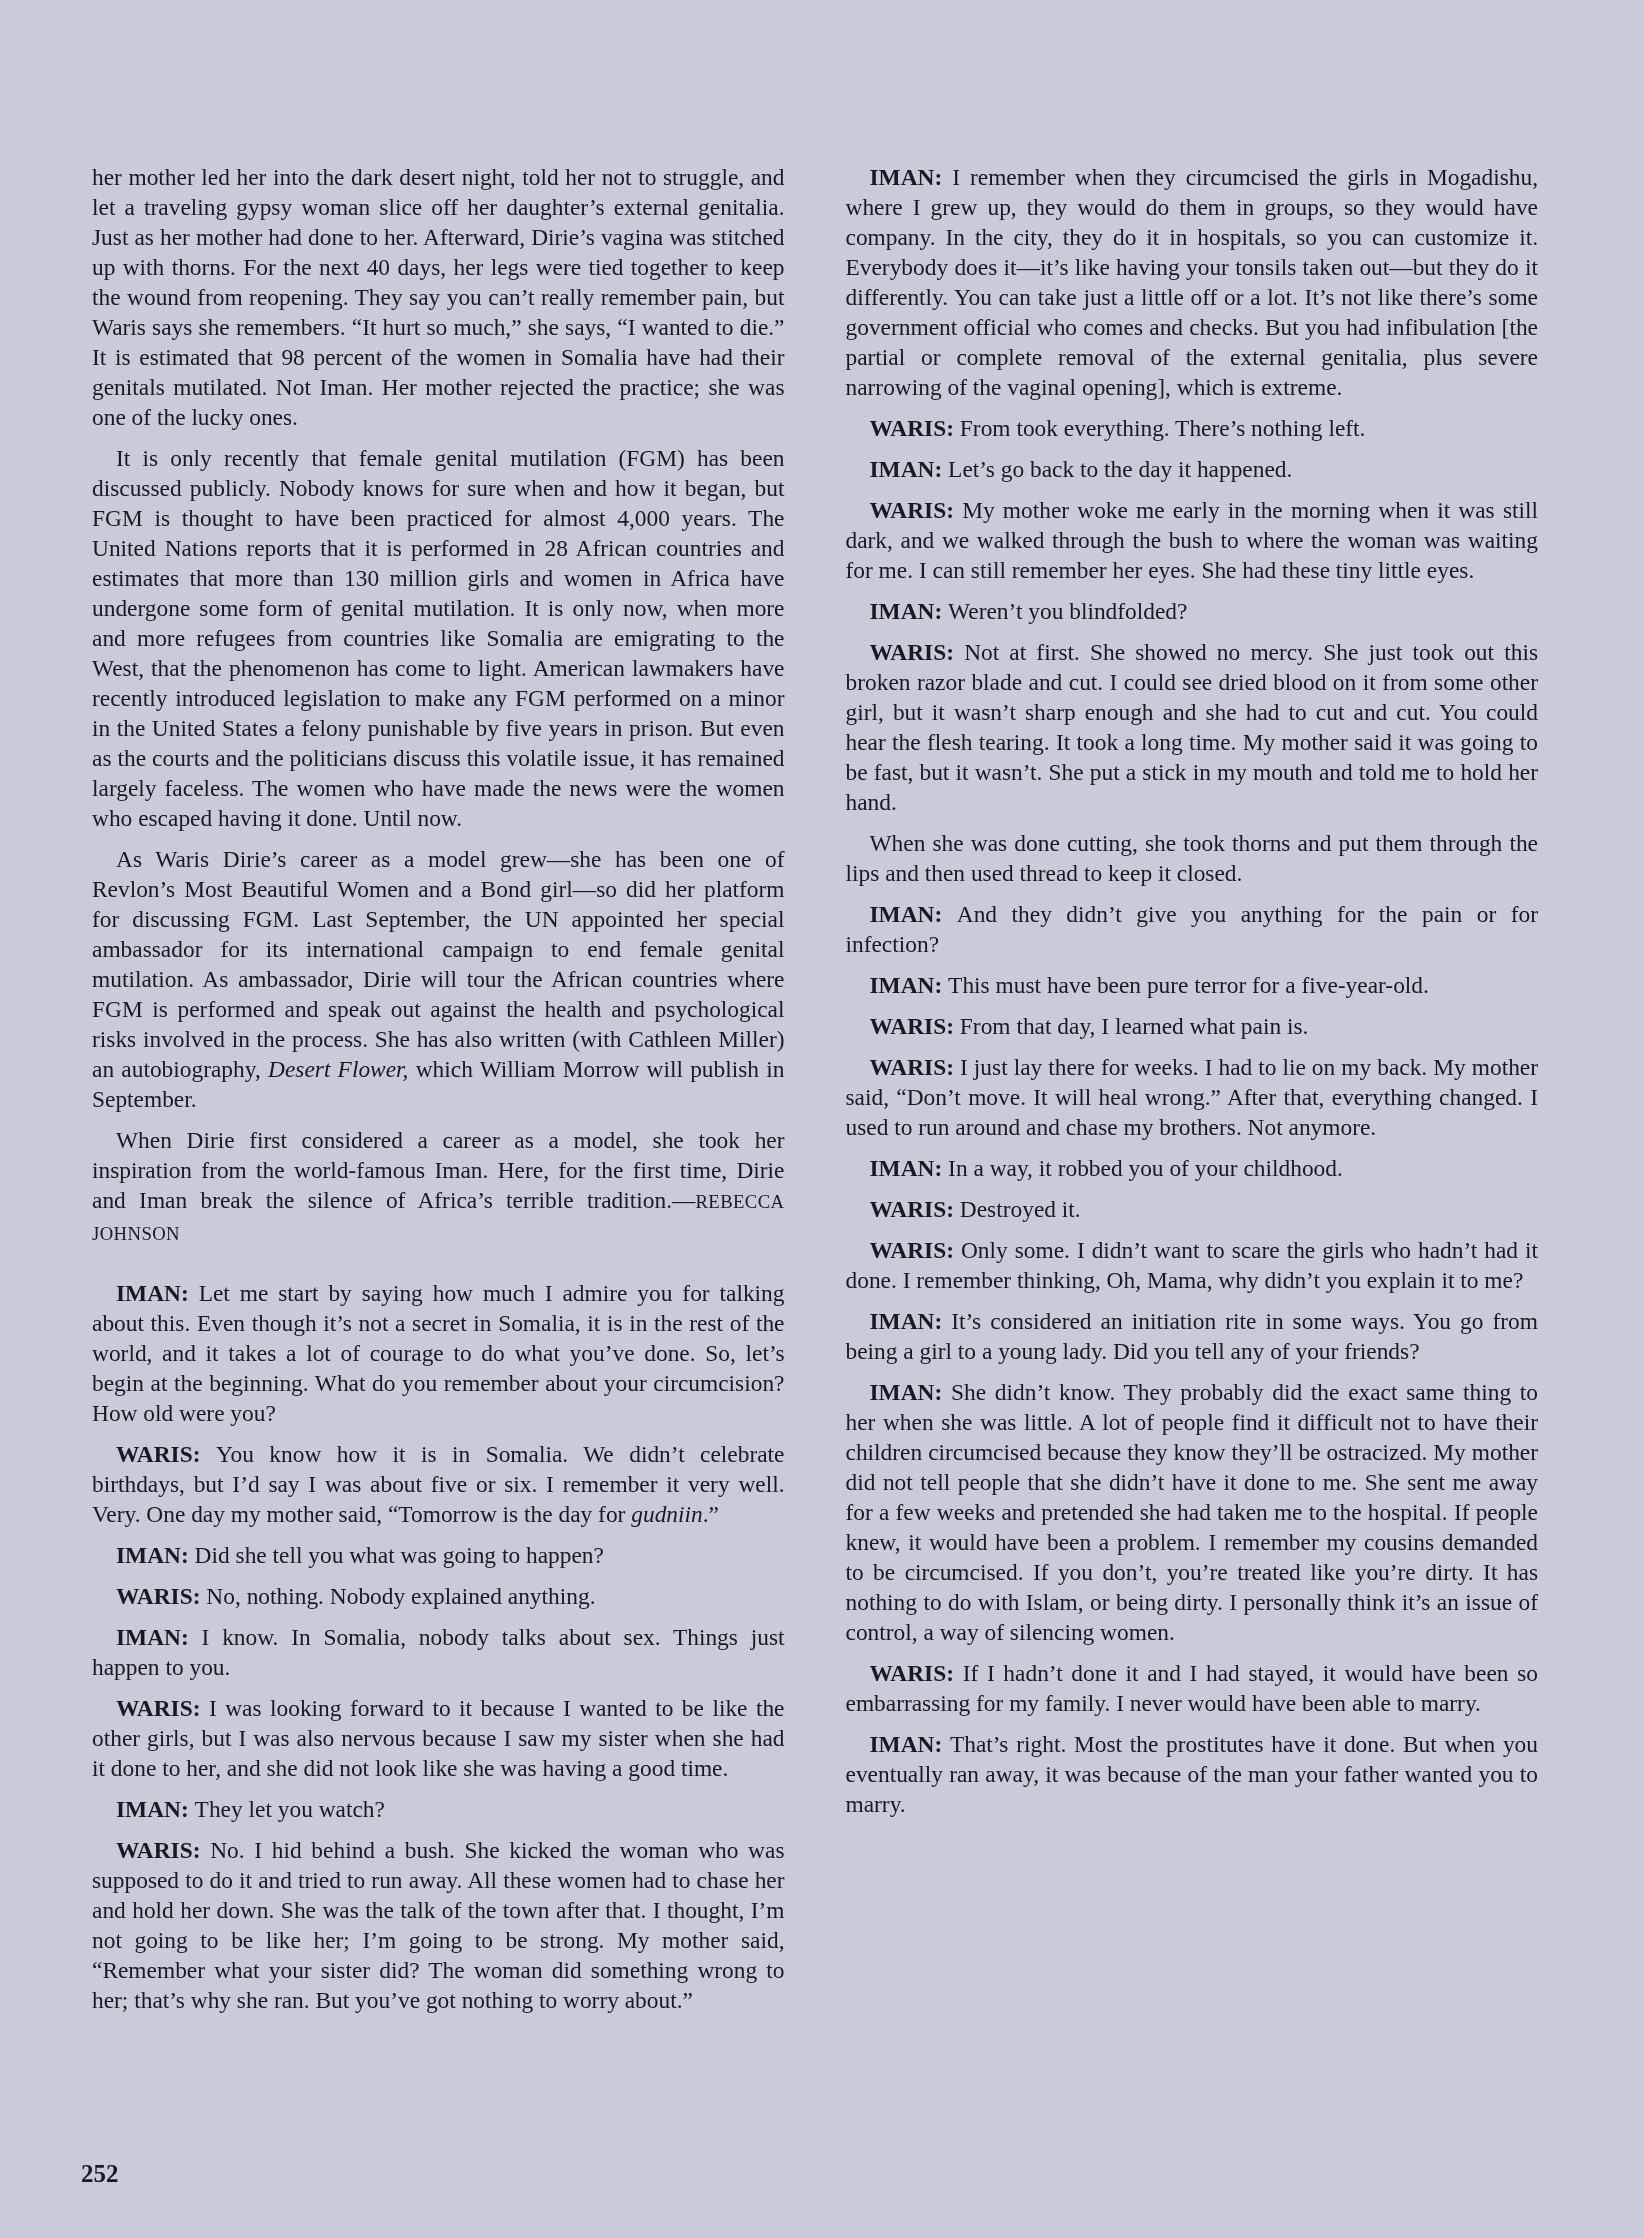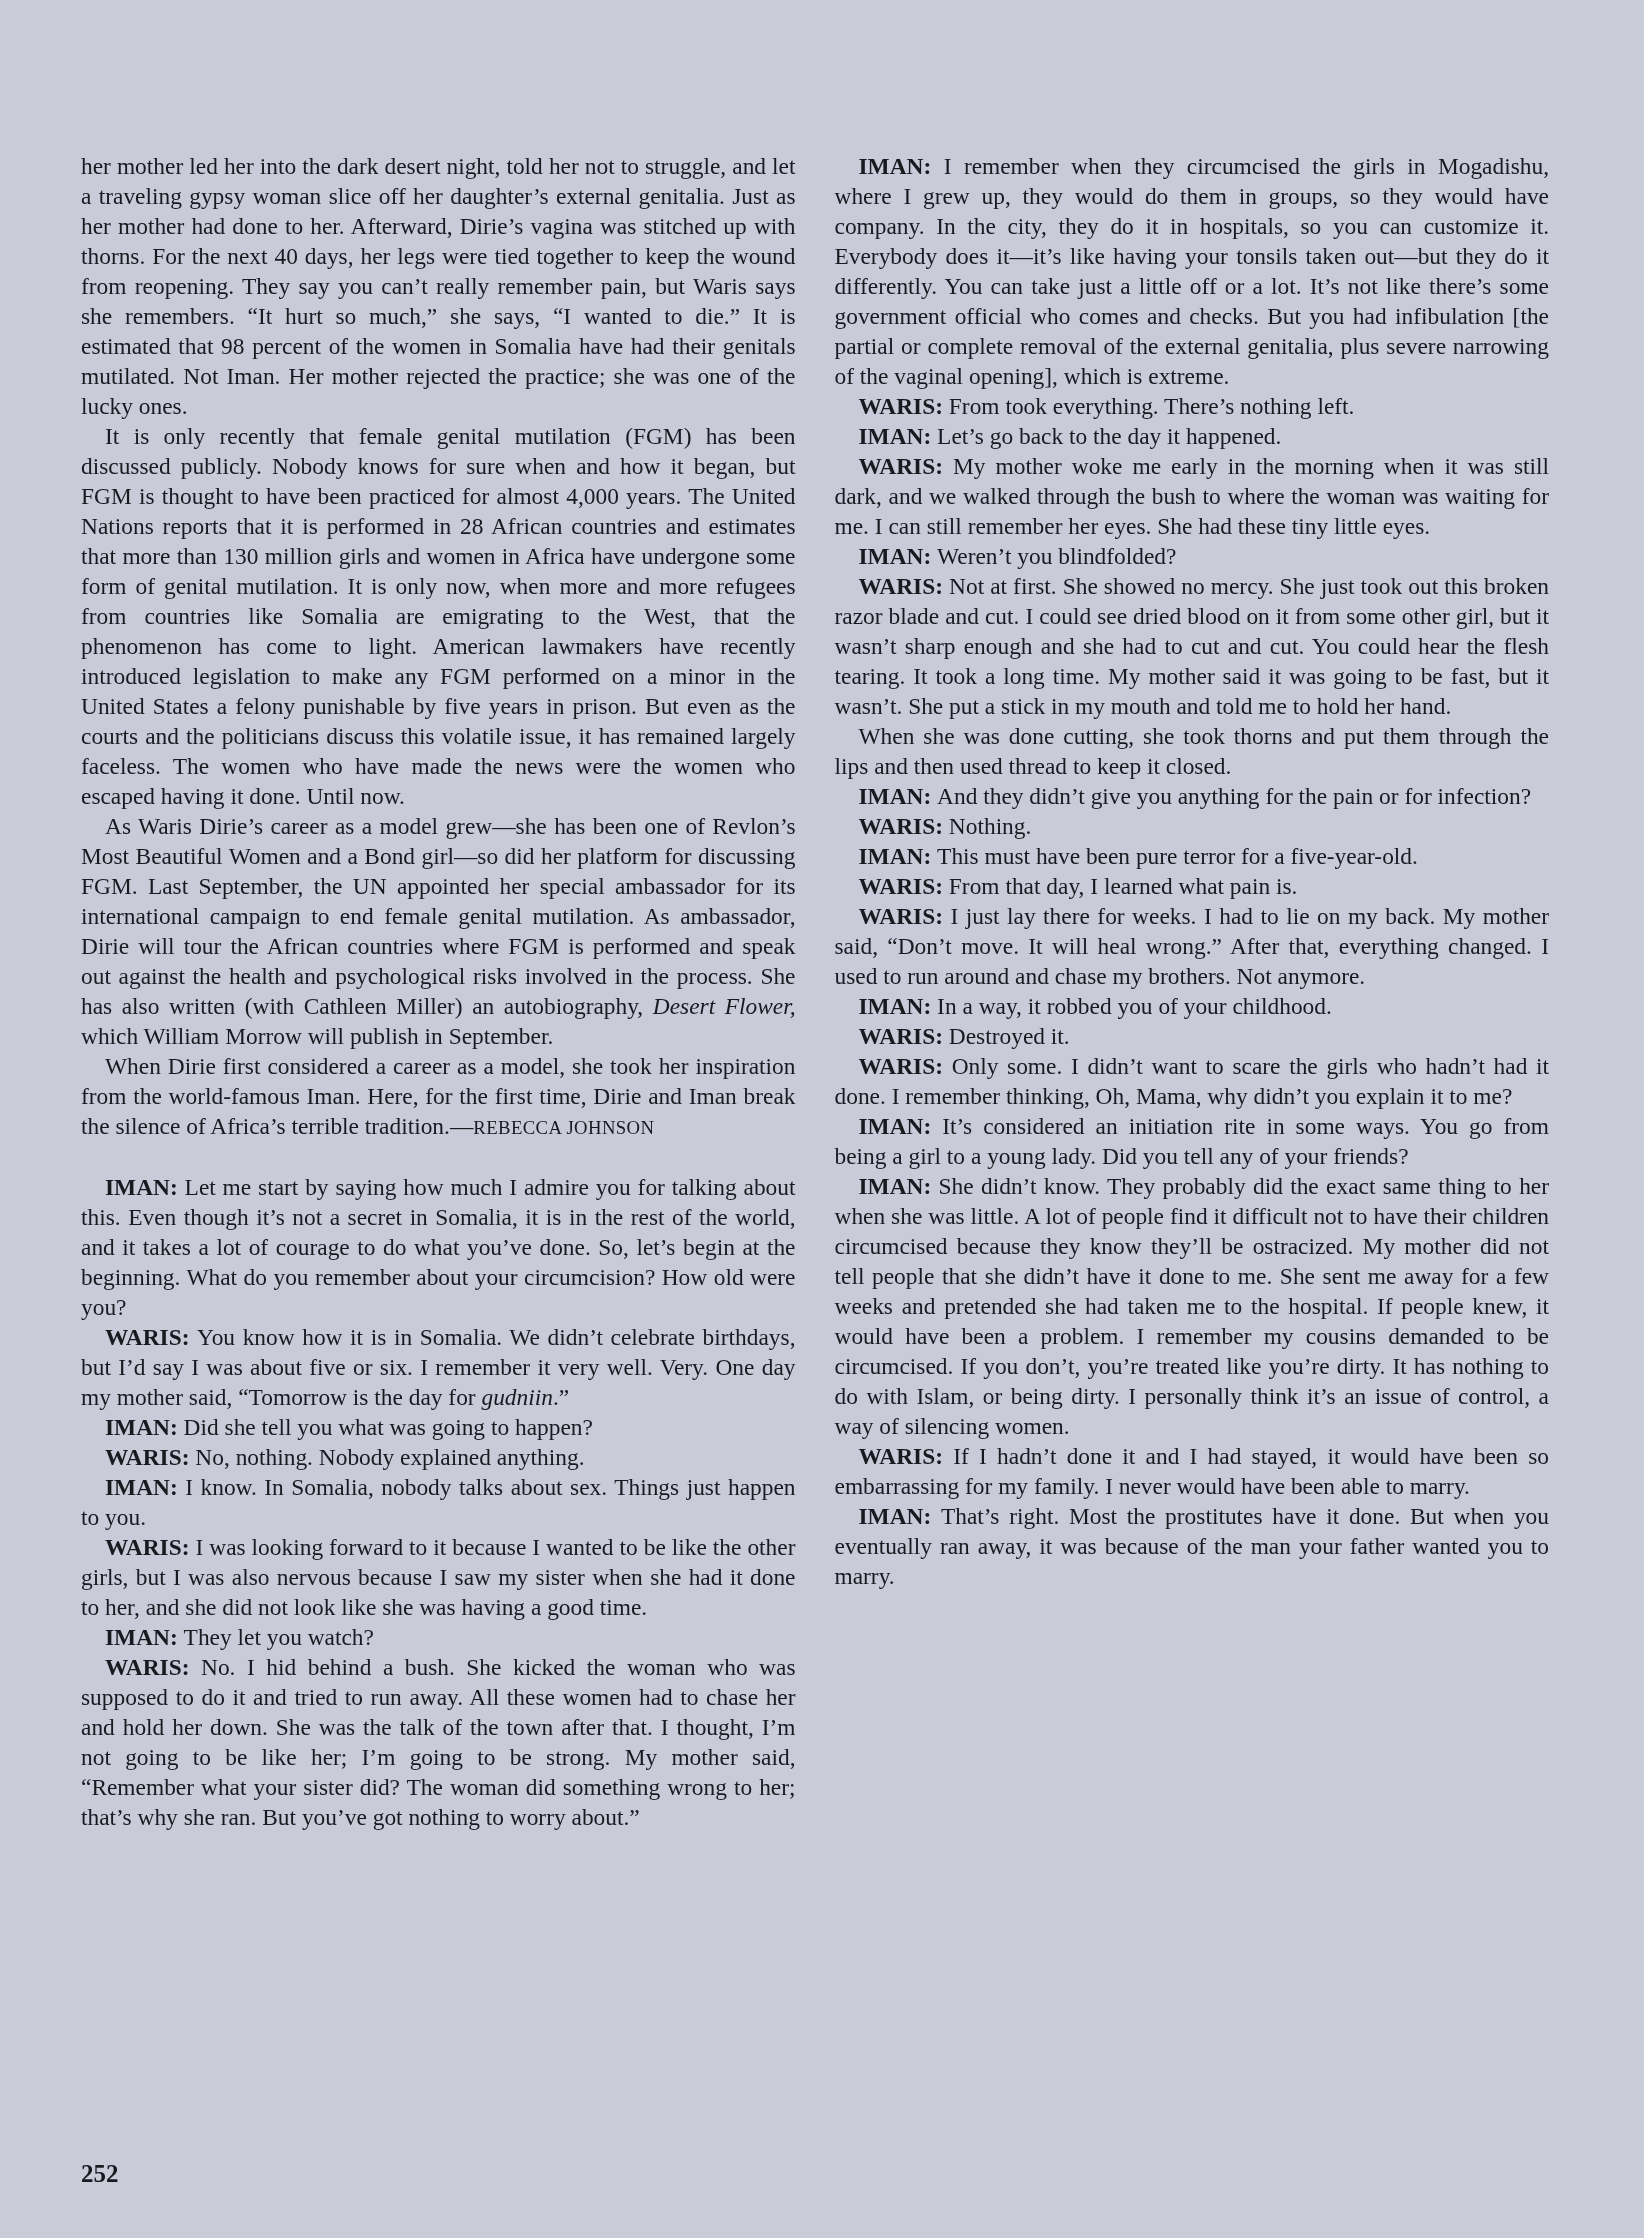--- a/index.html
+++ b/index.html
@@ -17,21 +17,21 @@
     gap: 39px;
     padding: 151px 95px 0 81px;
     box-sizing: border-box;
   }
   .col {
     flex: 1;
     text-align: justify;
     font-size: 23.4px;
     line-height: 30px;
   }
-  .col p { margin: 0; }
+  .col p { margin: 11px; }
   p.indent { text-indent: 24px; }
   p.gap { margin-top: 29px; }
   .speaker { font-weight: bold; }
   .it { font-style: italic; }
   .sc { font-size: 0.80em; letter-spacing: 0.4px; }
   .page-number {
     position: absolute;
     left: 81px;
     bottom: 51px;
     font-weight: bold;
@@ -59,21 +59,20 @@
       </div>
     <div class="col">
         <p class="indent"><b class="speaker">IMAN: </b><span>I remember when they circumcised the girls in Mogadishu, where I grew up, they would do them in groups, so they would have company. In the city, they do it in hospitals, so you can customize it. Everybody does it—it’s like having your tonsils taken out—but they do it differently. You can take just a little off or a lot. It’s not like there’s some government official who comes and checks. But you had infibulation [the partial or complete removal of the external genitalia, plus severe narrowing of the vaginal opening], which is extreme.</span></p>
         <p class="indent"><b class="speaker">WARIS: </b><span>From took everything. There’s nothing left.</span></p>
         <p class="indent"><b class="speaker">IMAN: </b><span>Let’s go back to the day it happened.</span></p>
         <p class="indent"><b class="speaker">WARIS: </b><span>My mother woke me early in the morning when it was still dark, and we walked through the bush to where the woman was waiting for me. I can still remember her eyes. She had these tiny little eyes.</span></p>
         <p class="indent"><b class="speaker">IMAN: </b><span>Weren’t you blindfolded?</span></p>
         <p class="indent"><b class="speaker">WARIS: </b><span>Not at first. She showed no mercy. She just took out this broken razor blade and cut. I could see dried blood on it from some other girl, but it wasn’t sharp enough and she had to cut and cut. You could hear the flesh tearing. It took a long time. My mother said it was going to be fast, but it wasn’t. She put a stick in my mouth and told me to hold her hand.</span></p>
         <p class="indent"><span>When she was done cutting, she took thorns and put them through the lips and then used thread to keep it closed.</span></p>
         <p class="indent"><b class="speaker">IMAN: </b><span>And they didn’t give you anything for the pain or for infection?</span></p>
-        <p class="indent"><b class="speaker">WARIS: </b><span>Nothing.</span></p>
         <p class="indent"><b class="speaker">IMAN: </b><span>This must have been pure terror for a five-year-old.</span></p>
         <p class="indent"><b class="speaker">WARIS: </b><span>From that day, I learned what pain is.</span></p>
         <p class="indent"><b class="speaker">WARIS: </b><span>I just lay there for weeks. I had to lie on my back. My mother said, “Don’t move. It will heal wrong.” After that, everything changed. I used to run around and chase my brothers. Not anymore.</span></p>
         <p class="indent"><b class="speaker">IMAN: </b><span>In a way, it robbed you of your childhood.</span></p>
         <p class="indent"><b class="speaker">WARIS: </b><span>Destroyed it.</span></p>
         <p class="indent"><b class="speaker">WARIS: </b><span>Only some. I didn’t want to scare the girls who hadn’t had it done. I remember thinking, Oh, Mama, why didn’t you explain it to me?</span></p>
         <p class="indent"><b class="speaker">IMAN: </b><span>It’s considered an initiation rite in some ways. You go from being a girl to a young lady. Did you tell any of your friends?</span></p>
         <p class="indent"><b class="speaker">IMAN: </b><span>She didn’t know. They probably did the exact same thing to her when she was little. A lot of people find it difficult not to have their children circumcised because they know they’ll be ostracized. My mother did not tell people that she didn’t have it done to me. She sent me away for a few weeks and pretended she had taken me to the hospital. If people knew, it would have been a problem. I remember my cousins demanded to be circumcised. If you don’t, you’re treated like you’re dirty. It has nothing to do with Islam, or being dirty. I personally think it’s an issue of control, a way of silencing women.</span></p>
         <p class="indent"><b class="speaker">WARIS: </b><span>If I hadn’t done it and I had stayed, it would have been so embarrassing for my family. I never would have been able to marry.</span></p>
         <p class="indent"><b class="speaker">IMAN: </b><span>That’s right. Most the prostitutes have it done. But when you eventually ran away, it was because of the man your father wanted you to marry.</span></p>

